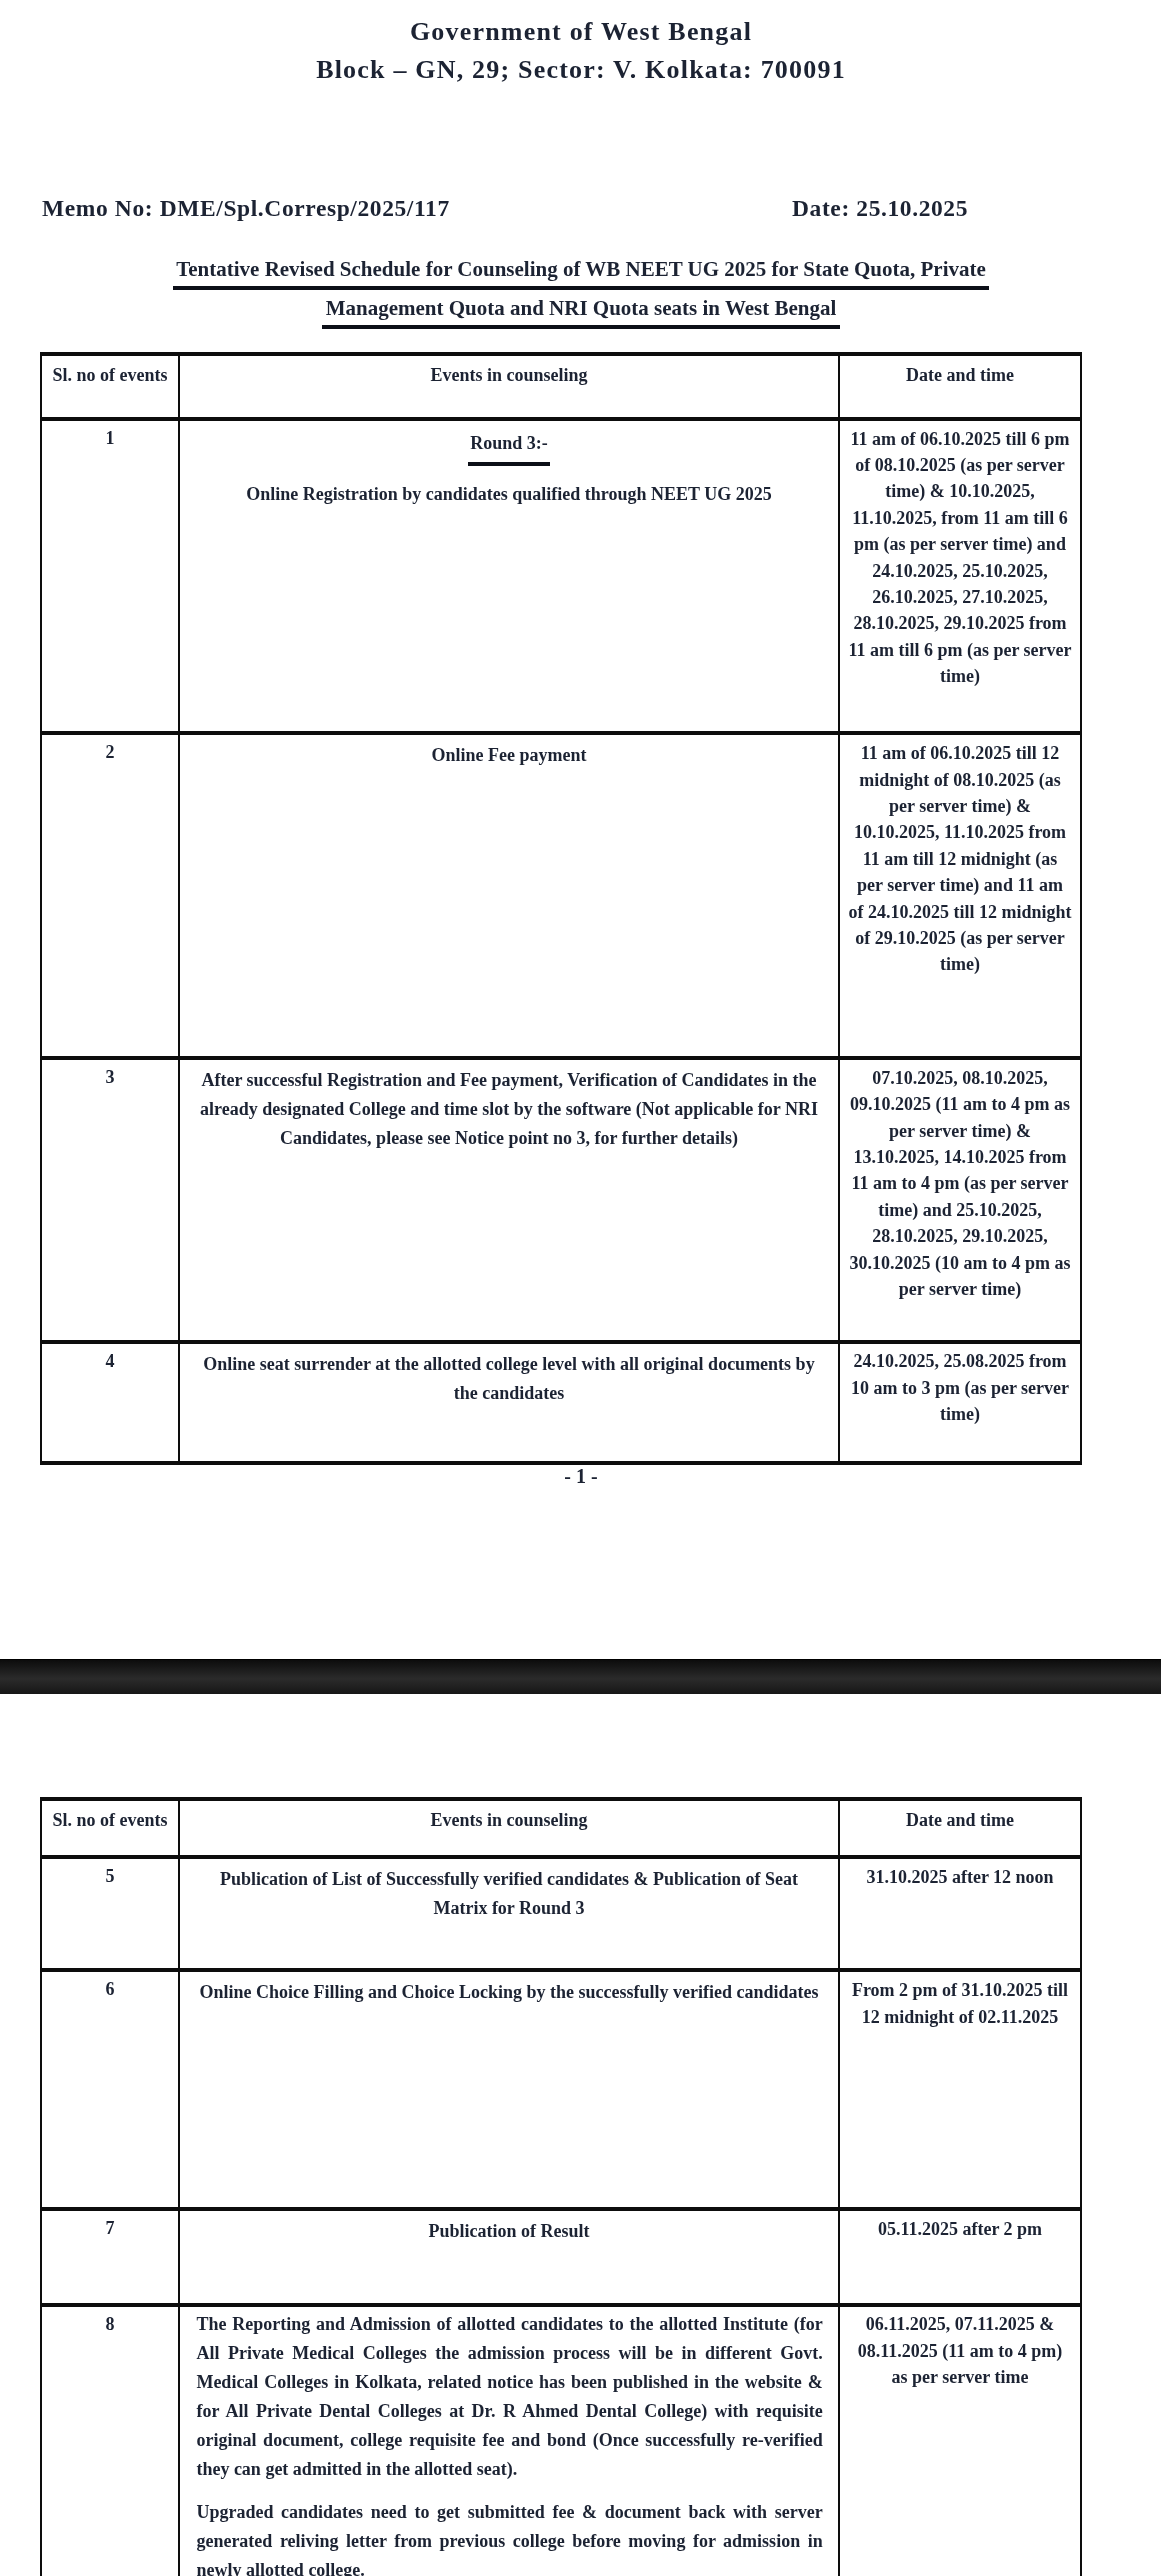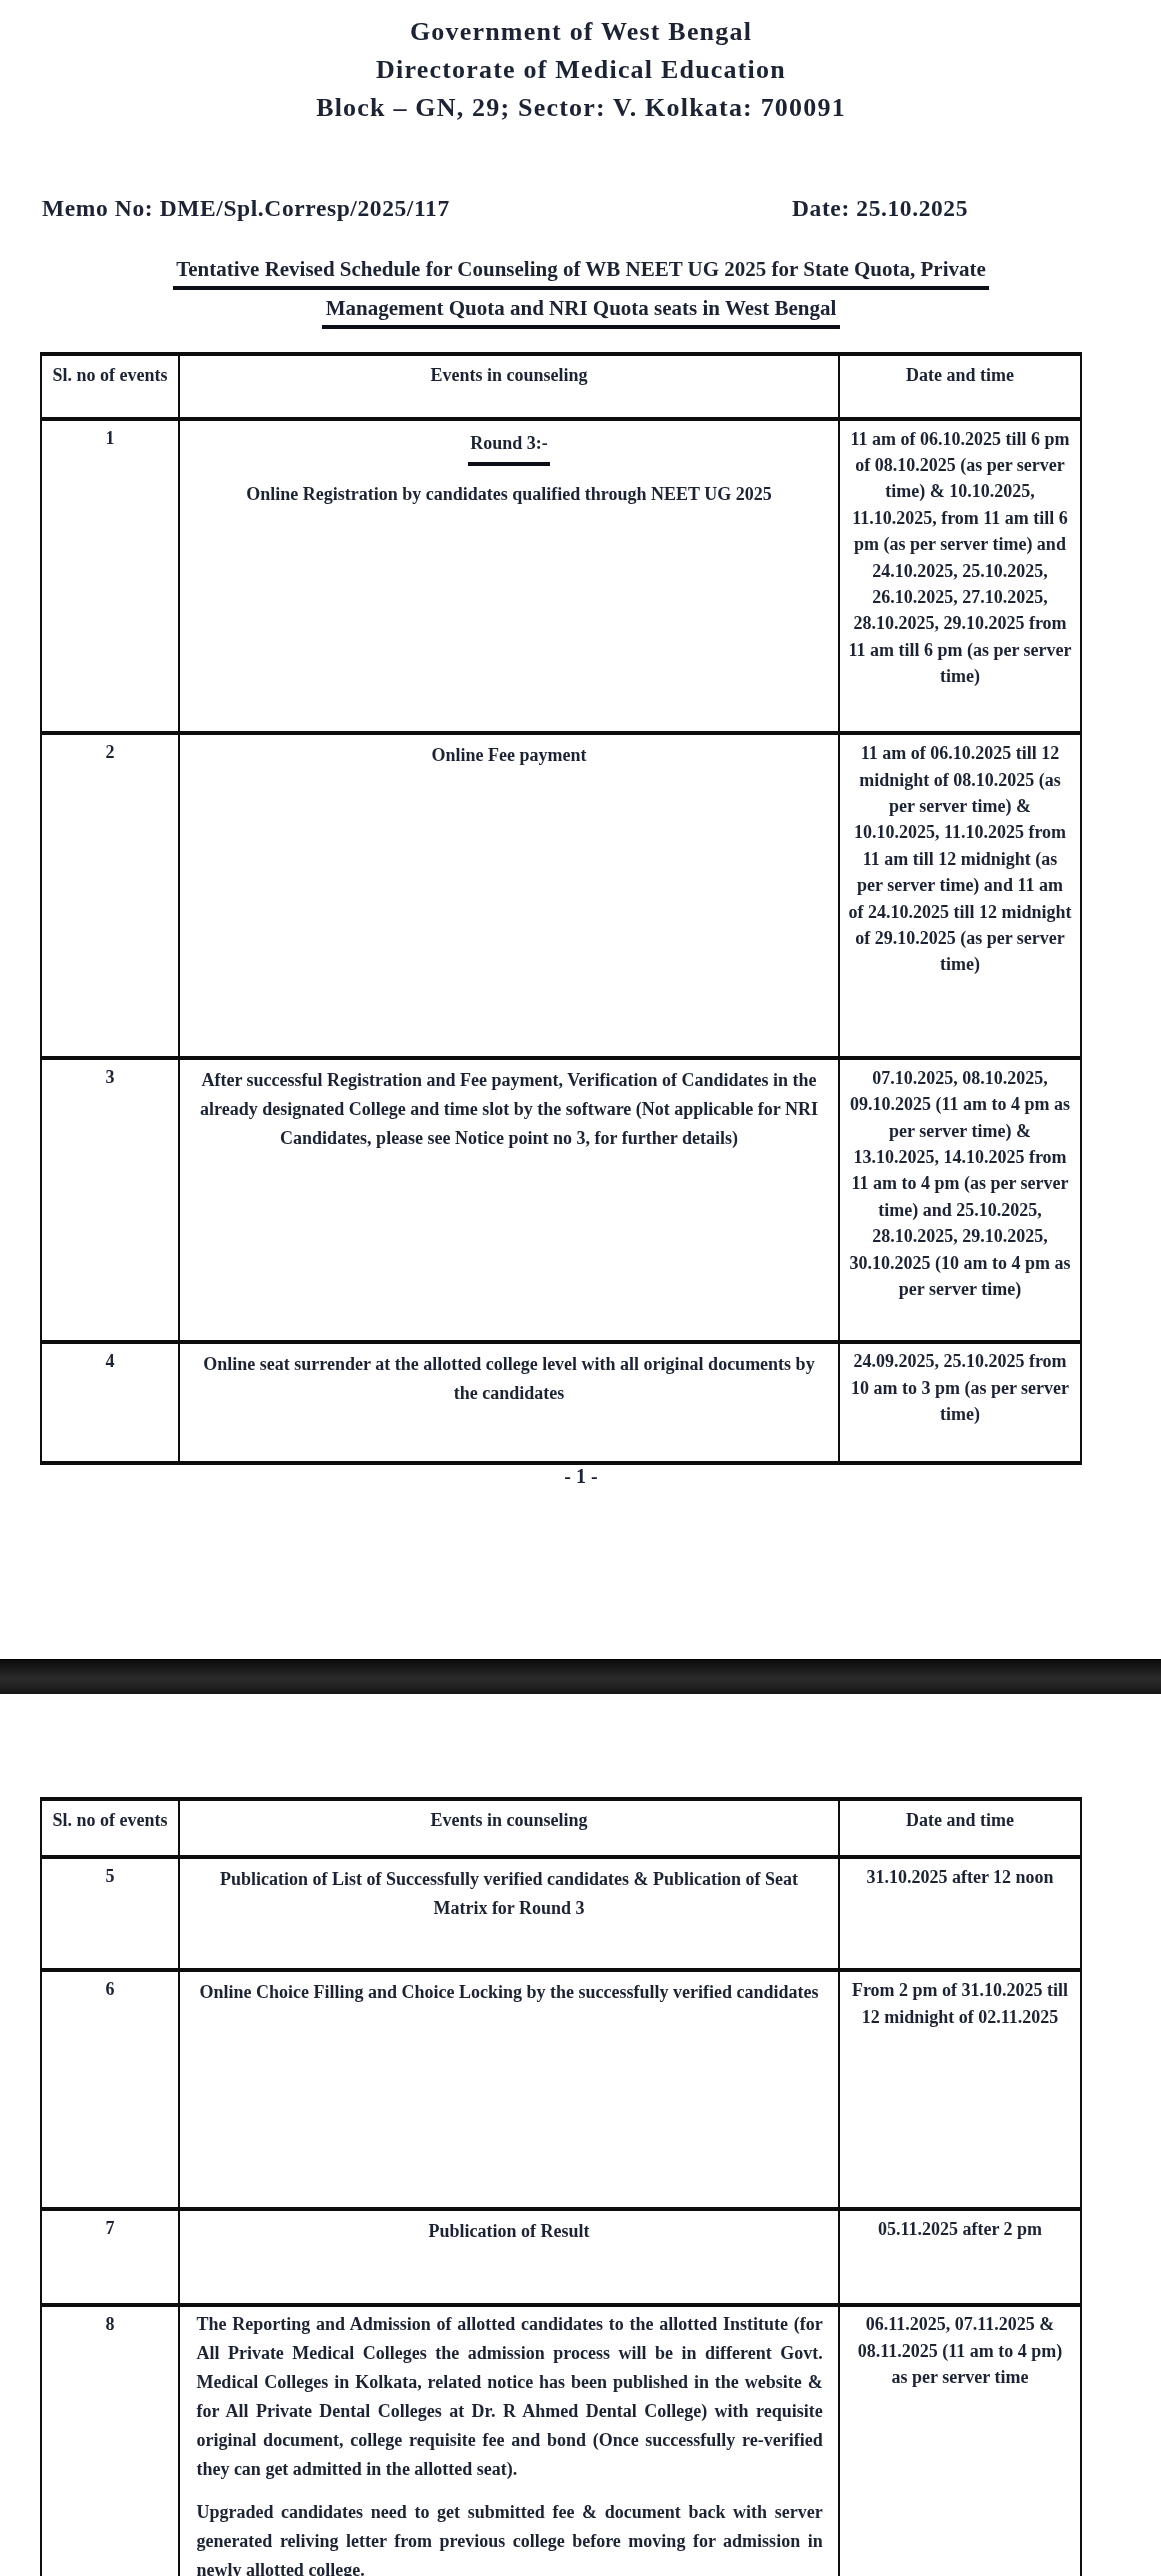--- a/index.html
+++ b/index.html
@@ -64,21 +64,20 @@
   
   .page-band { top: 1659px; left: 0; width: 1162px; height: 34px;
     background: linear-gradient(#0c0c0c, #2b2b2b 55%, #161616);
     border-top: 1.2px solid #000; }
 </style>
 </head>
 <body>
 
 <div class="abs letterhead">
   <div>Government of West Bengal</div>
-  <div>Directorate of Medical Education</div>
   <div>Block – GN, 29; Sector: V. Kolkata: 700091</div>
 </div>
 
 <div class="abs memo-row">
   <span class="memo-no">Memo No: DME/Spl.Corresp/2025/117</span>
   <span class="doc-date">Date: 25.10.2025</span>
 </div>
 
 <div class="abs title-block">
   <div class="title-line-wrap">
@@ -120,21 +119,21 @@
         <td class="dt">11 am of 06.10.2025 till 12 midnight of 08.10.2025 (as per server time) &amp; 10.10.2025, 11.10.2025 from 11 am till 12 midnight (as per server time) and 11 am of 24.10.2025 till 12 midnight of 29.10.2025 (as per server time)</td>
       </tr>
       <tr class="r3">
         <td class="sl">3</td>
         <td class="ev">After successful Registration and Fee payment, Verification of Candidates in the already designated College and time slot by the software (Not applicable for NRI Candidates, please see Notice point no 3, for further details)</td>
         <td class="dt">07.10.2025, 08.10.2025, 09.10.2025 (11 am to 4 pm as per server time) &amp; 13.10.2025, 14.10.2025 from 11 am to 4 pm (as per server time) and 25.10.2025, 28.10.2025, 29.10.2025, 30.10.2025 (10 am to 4 pm as per server time)</td>
       </tr>
       <tr class="r4">
         <td class="sl">4</td>
         <td class="ev">Online seat surrender at the allotted college level with all original documents by the candidates</td>
-        <td class="dt">24.09.2025, 25.10.2025 from 10 am to 3 pm (as per server time)</td>
+        <td class="dt">24.10.2025, 25.08.2025 from 10 am to 3 pm (as per server time)</td>
       </tr>
     </tbody>
   </table>
 </div>
 
 <div class="abs page-num">- 1 -</div>
 
 <div class="abs page-band"></div>
 
 <div class="abs tbl-wrap t2">

